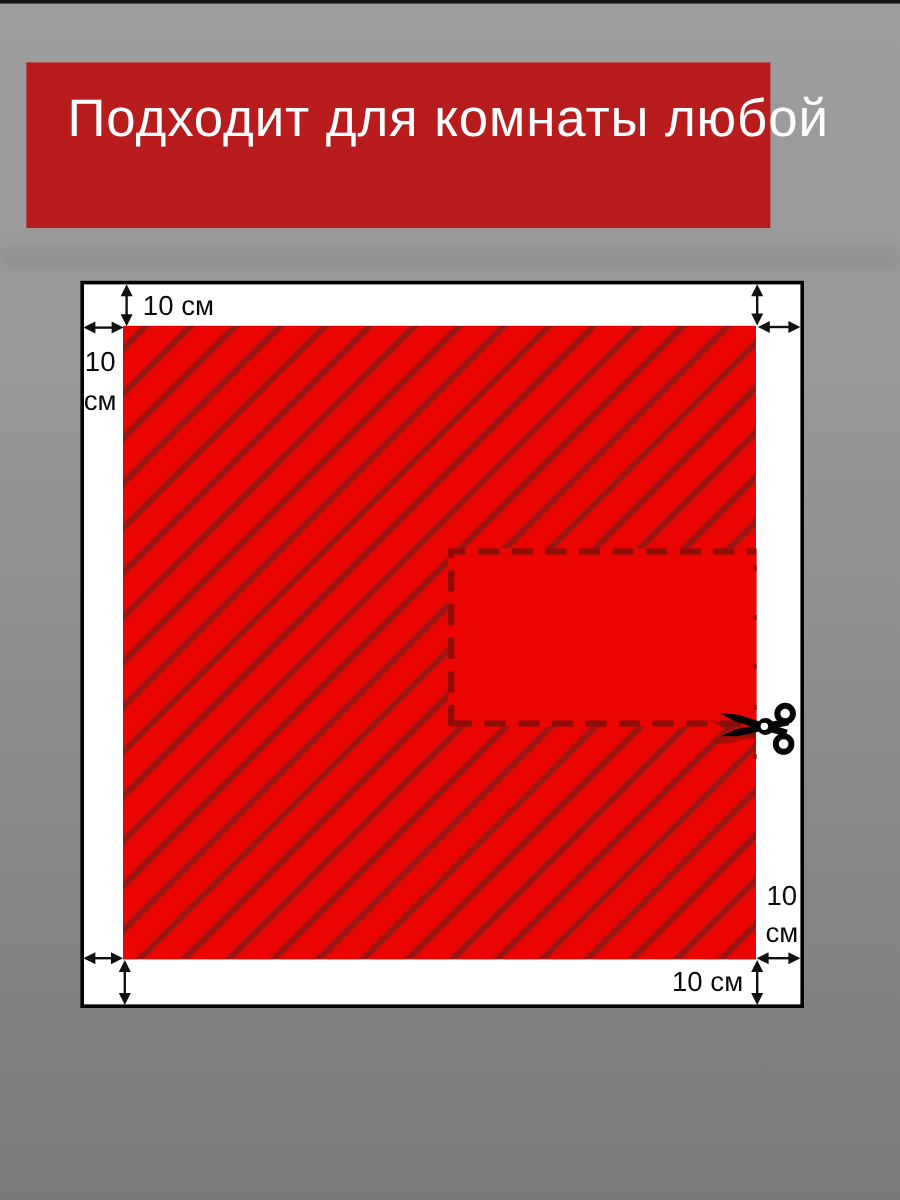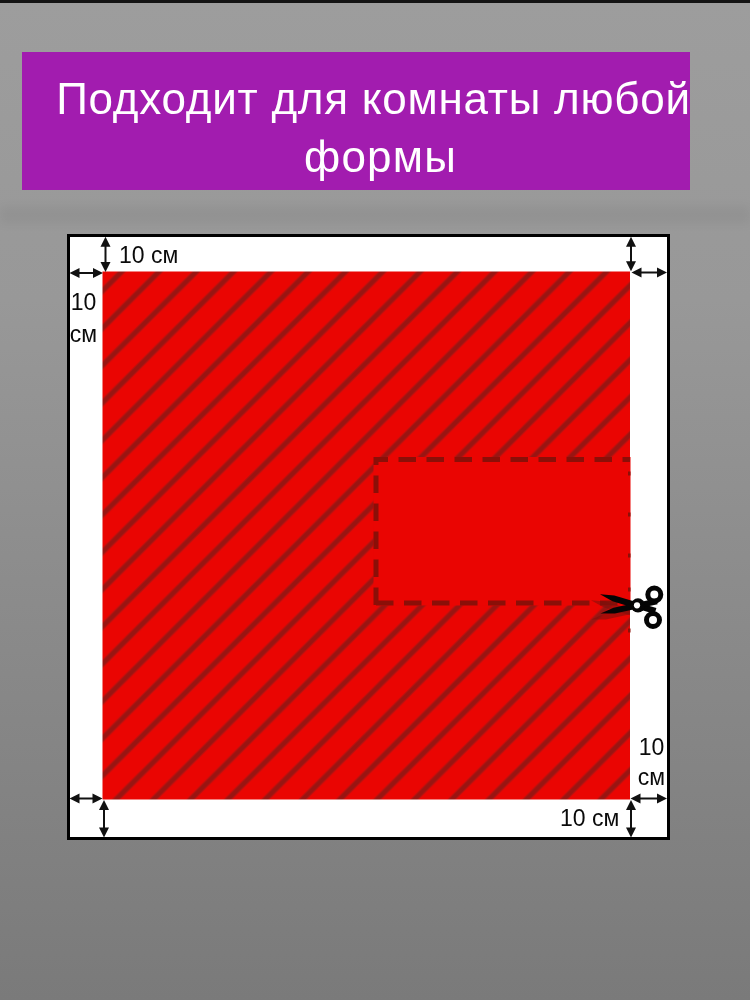--- a/index.html
+++ b/index.html
@@ -2,40 +2,39 @@
 <html><head>
 <meta charset="utf-8">
 <style>
   html,body{margin:0;padding:0;}
   body{width:750px;height:1000px;overflow:hidden;position:relative;
        font-family:"Liberation Sans", sans-serif;}
   .bg{position:absolute;left:0;top:0;width:750px;height:1000px;
       background:linear-gradient(to bottom,#9d9d9d 0%,#989898 30%,#7a7a7a 100%);}
   .topstrip{position:absolute;left:0;top:0;width:750px;height:3px;background:#141414;}
   .band{position:absolute;left:0;top:206px;width:750px;height:18px;background:rgba(0,0,0,0.045);filter:blur(4px);}
-  .banner{position:absolute;left:22px;top:52px;width:668px;height:138px;background:#a21caf;}
+  .banner{position:absolute;left:22px;top:52px;width:620px;height:138px;background:#b91c1c;}
   .l1{position:absolute;left:-4px;top:22px;width:711px;text-align:center;color:#fff;
       font-size:44px;letter-spacing:0.75px;white-space:nowrap;}
   .l2{position:absolute;left:3px;top:80px;width:711px;text-align:center;color:#fff;
       font-size:44px;letter-spacing:1.2px;white-space:nowrap;}
 </style>
 </head>
 <body>
 
 <div class="bg"></div>
 
 <div class="topstrip"></div>
 
 <div class="band"></div>
 
 <div class="banner">
 
 <div class="l1">Подходит для комнаты любой</div>
 
-<div class="l2">формы</div>
 </div>
 
 <svg width="750" height="1000" viewBox="0 0 750 1000" style="position:absolute;left:0;top:0;" xmlns="http://www.w3.org/2000/svg">
   <defs>
     <pattern id="hatch" width="37.3" height="37.3" patternUnits="userSpaceOnUse" patternTransform="translate(20.3,0)">
       <rect width="37.3" height="37.3" fill="#ea0502"></rect>
       <path d="M-9.3,9.3 L9.3,-9.3 M0,37.3 L37.3,0 M28,46.6 L46.6,28" stroke="#c00f0c" stroke-width="6.4" fill="none"></path>
       <path d="M-9.3,9.3 L9.3,-9.3 M0,37.3 L37.3,0 M28,46.6 L46.6,28" stroke="#991512" stroke-width="4.2" fill="none"></path>
     </pattern>
   </defs>

